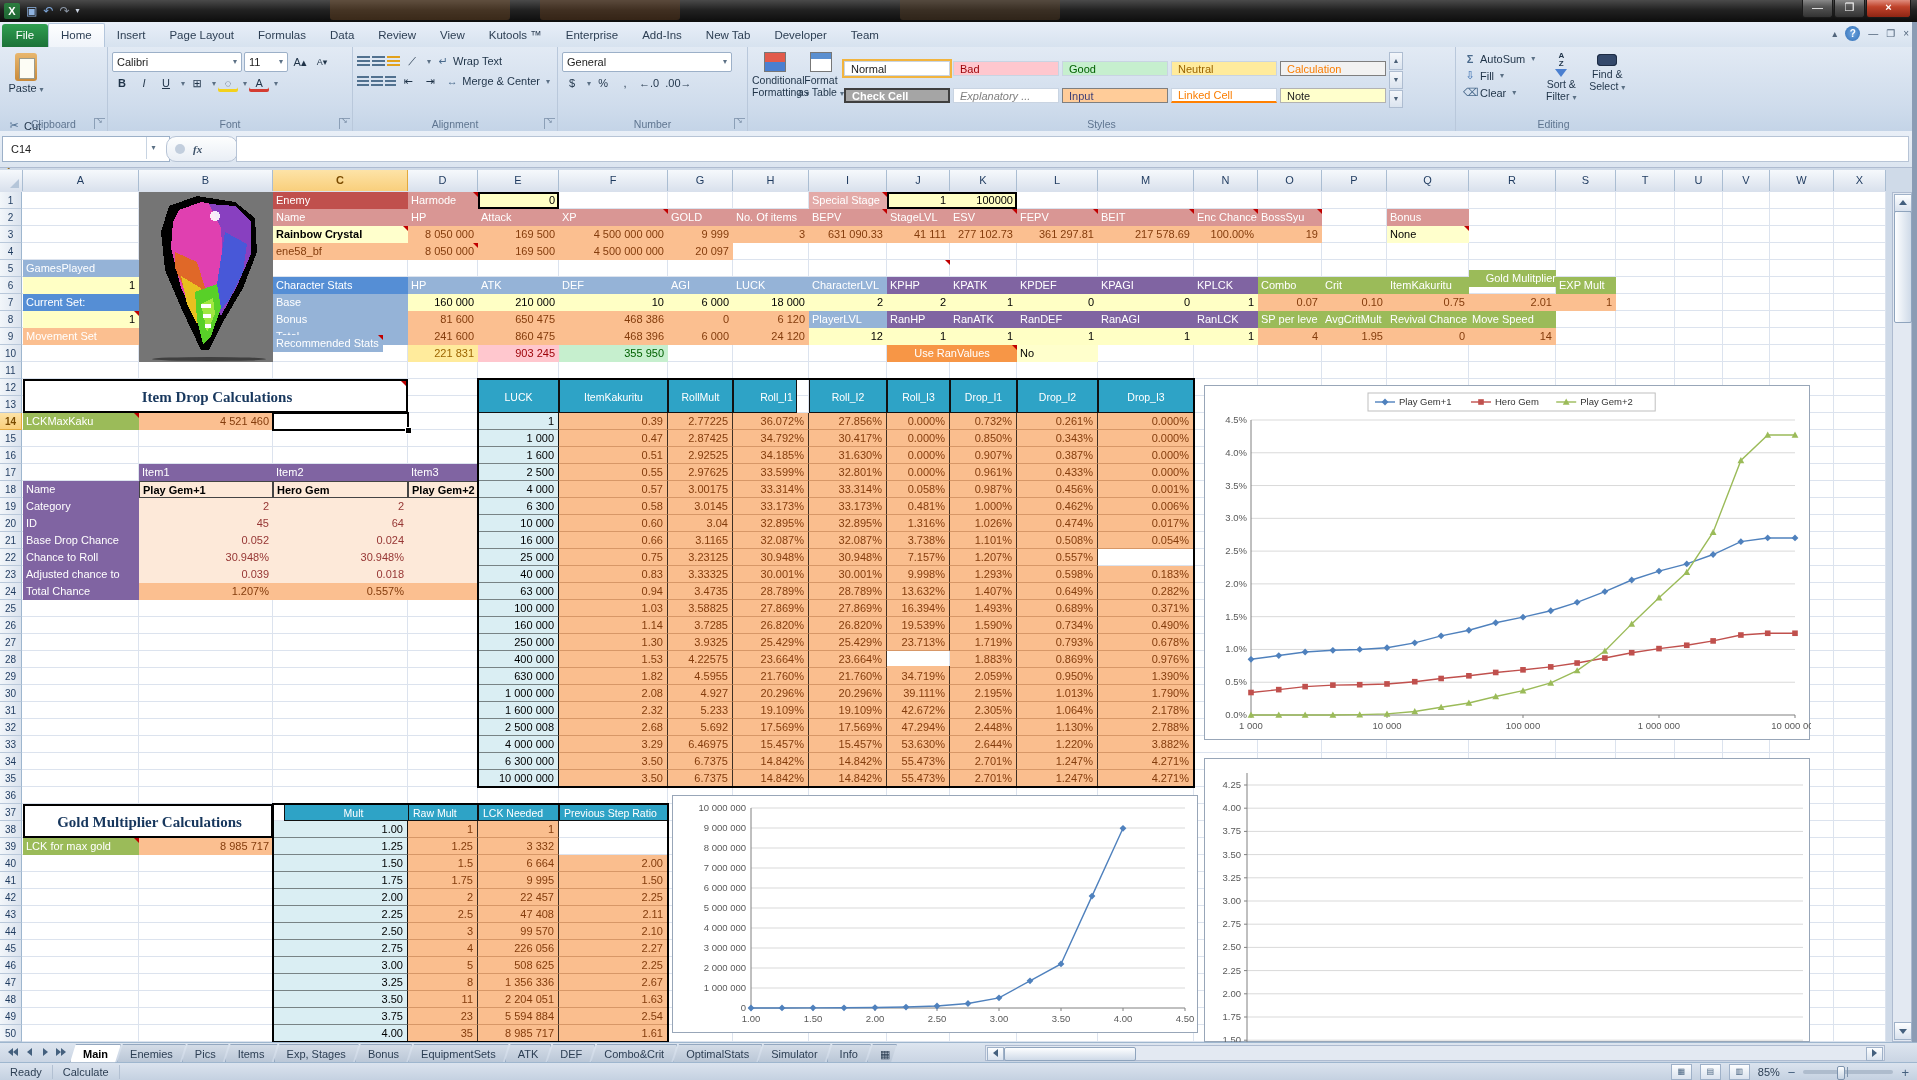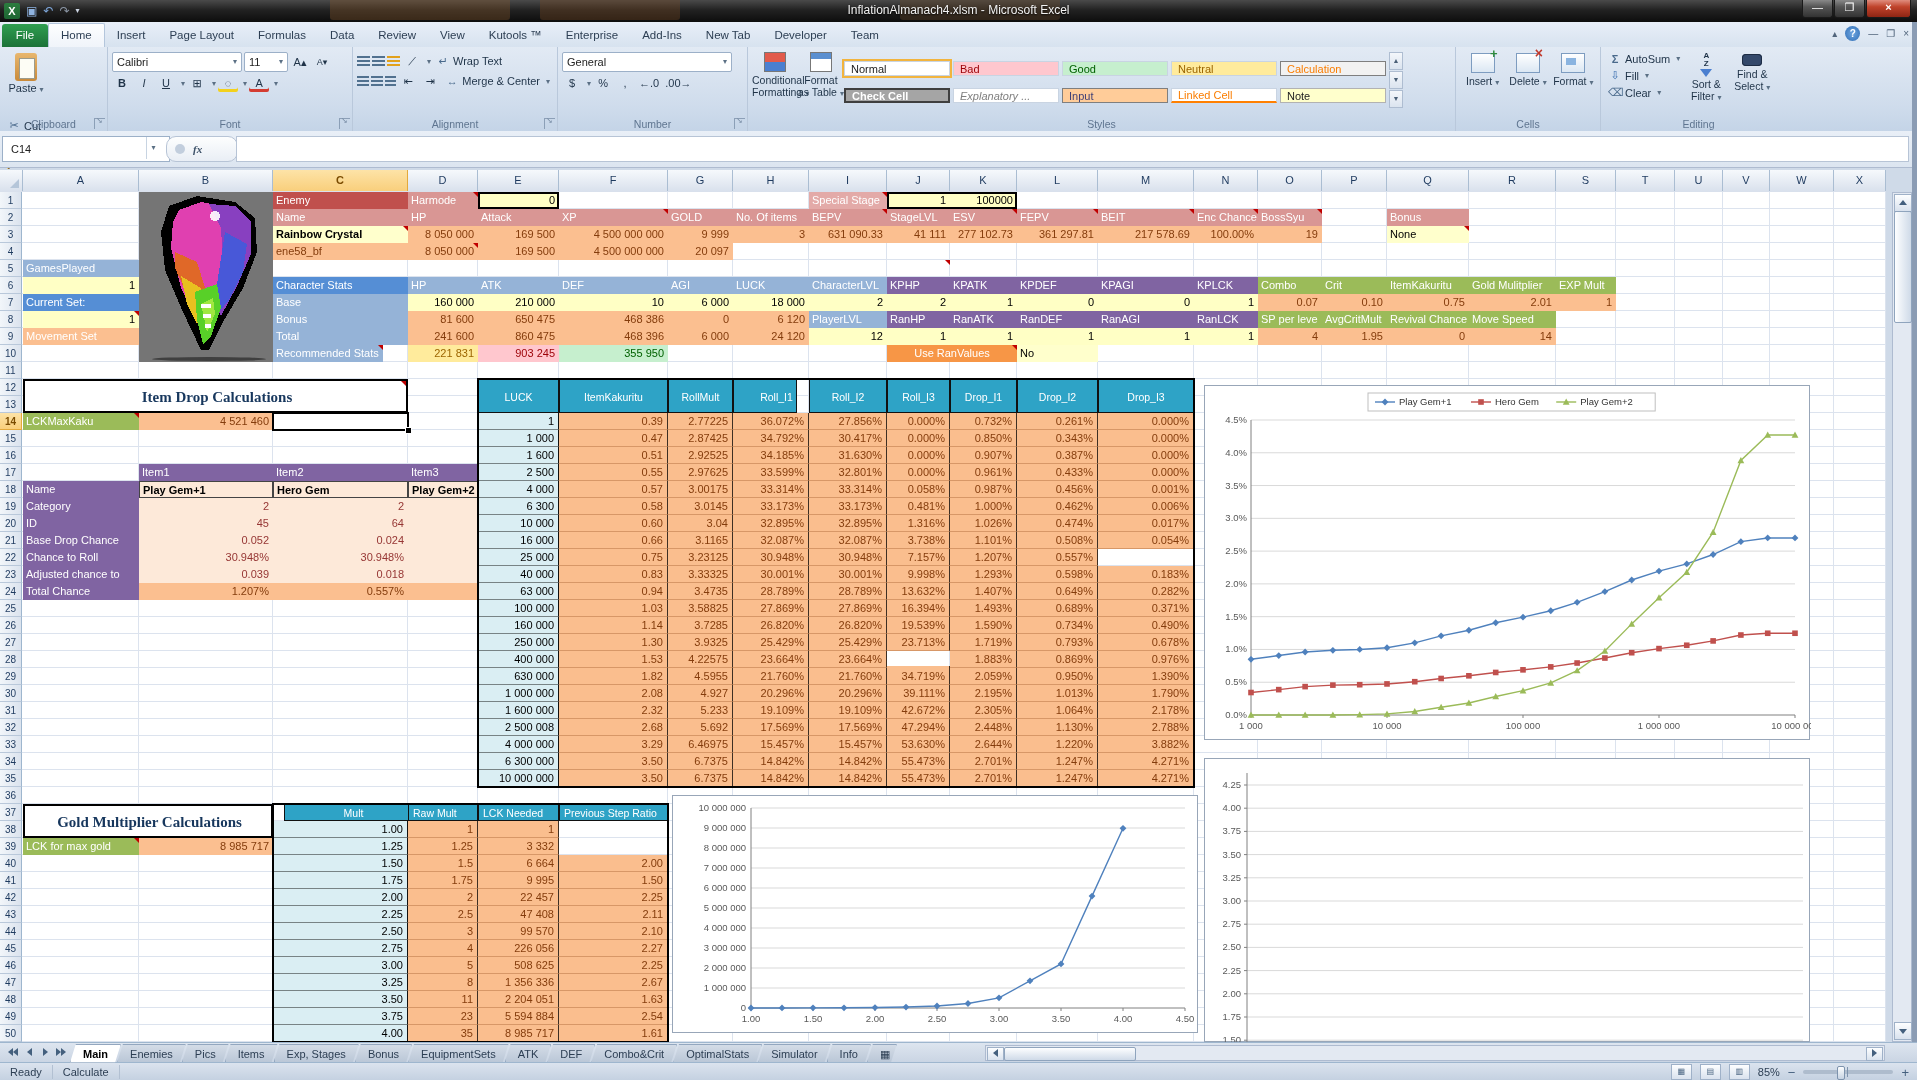--- a/index.html
+++ b/index.html
@@ -158,21 +158,20 @@
     <div class="frag" style="left:330px;width:180px;background:#8a5a2a;"></div>
     <div class="frag" style="left:540px;width:140px;background:#7a4a22;"></div>
     <div class="frag" style="left:900px;width:160px;background:#6a4a2a;"></div>
     <div class="qat">
       <div class="xlicon">X</div>
       <span class="qbtn save">▣</span>
       <span class="qbtn" style="color:#7fa8dc">↶</span>
       <span class="qbtn" style="color:#8c97a6">↷</span>
       <span class="qbtn" style="font-size:8px">▾</span>
     </div>
-    <div class="wtitle">InflationAlmanach4.xlsm  -  Microsoft Excel</div>
     <div class="winbtns">
       <div class="wbtn">—</div>
       <div class="wbtn">❐</div>
       <div class="wbtn close">×</div>
     </div>
   </div>
 
   <div class="rtabs">
     <div class="filetab">File</div>
     <div id="ribbonTabs" style="display:flex;align-items:flex-end;">
@@ -324,26 +323,20 @@
           <div class="sg sg-note">Note</div>
         </div>
       <div class="galscroll">
         <div class="gs">▲</div>
         <div class="gs">▼</div>
         <div class="gs">▼</div>
       </div>
       <div class="glabel">Styles</div>
     </div>
 
-    <div class="rgroup" style="width:145px;display:flex;justify-content:space-around;">
-      <div class="bigbtn"><div class="gridic ins"></div><span>Insert</span><span class="dd">▾</span></div>
-      <div class="bigbtn"><div class="gridic del"></div><span>Delete</span><span class="dd">▾</span></div>
-      <div class="bigbtn"><div class="gridic fmt"></div><span>Format</span><span class="dd">▾</span></div>
-      <div class="glabel">Cells</div>
-    </div>
 
     <div class="rgroup" style="width:195px;border-right:none;">
       <div style="float:left;">
         <div class="sbtn">
             <span class="ic" style="font-weight:bold">Σ</span>
             <span>AutoSum</span>
             <span class="dd">▾</span>
           </div>
         <div class="sbtn">
             <span class="ic" style="color:#3a6fb0">⇩</span>
@@ -531,21 +524,21 @@
         <div class="cell hBlueL" style="left: 733px; top: 85px; width: 76px;">LUCK</div>
         <div class="cell hBlueL" style="left: 809px; top: 85px; width: 78px;">CharacterLVL</div>
         <div class="cell hPurp" style="left: 887px; top: 85px; width: 63px;">KPHP</div>
         <div class="cell hPurp" style="left: 950px; top: 85px; width: 67px;">KPATK</div>
         <div class="cell hPurp" style="left: 1017px; top: 85px; width: 81px;">KPDEF</div>
         <div class="cell hPurp" style="left: 1098px; top: 85px; width: 96px;">KPAGI</div>
         <div class="cell hPurp" style="left: 1194px; top: 85px; width: 64px;">KPLCK</div>
         <div class="cell hGrn" style="left: 1258px; top: 85px; width: 64px;">Combo</div>
         <div class="cell hGrn" style="left: 1322px; top: 85px; width: 65px;">Crit</div>
         <div class="cell hGrn" style="left: 1387px; top: 85px; width: 82px;">ItemKakuritu</div>
-        <div class="cell hGrn" style="left: 1469px; top: 85px; width: 87px;">Gold Mulitplier</div>
+        <div class="cell hGrn" style="left: 1469px; top: 78px; width: 87px; text-align: right;">Gold Mulitplier</div>
         <div class="cell hGrn" style="left: 1556px; top: 85px; width: 60px;">EXP Mult</div>
         <div class="cell hBlue" style="left: 23px; top: 102px; width: 116px;">Current Set:</div>
         <div class="cell hBlueL" style="left: 273px; top: 102px; width: 135px;">Base</div>
         <div class="cell yel num" style="left: 408px; top: 102px; width: 70px;">160 000</div>
         <div class="cell yel num" style="left: 478px; top: 102px; width: 81px;">210 000</div>
         <div class="cell yel num" style="left: 559px; top: 102px; width: 109px;">10</div>
         <div class="cell yel num" style="left: 668px; top: 102px; width: 65px;">6 000</div>
         <div class="cell yel num" style="left: 733px; top: 102px; width: 76px;">18 000</div>
         <div class="cell yel num" style="left: 809px; top: 102px; width: 78px;">2</div>
         <div class="cell yel num" style="left: 887px; top: 102px; width: 63px;">2</div>
@@ -585,21 +578,21 @@
         <div class="cell yel num" style="left: 809px; top: 136px; width: 78px;">12</div>
         <div class="cell yel num" style="left: 887px; top: 136px; width: 63px;">1</div>
         <div class="cell yel num" style="left: 950px; top: 136px; width: 67px;">1</div>
         <div class="cell yel num" style="left: 1017px; top: 136px; width: 81px;">1</div>
         <div class="cell yel num" style="left: 1098px; top: 136px; width: 96px;">1</div>
         <div class="cell yel num" style="left: 1194px; top: 136px; width: 64px;">1</div>
         <div class="cell org num" style="left: 1258px; top: 136px; width: 64px;">4</div>
         <div class="cell org num" style="left: 1322px; top: 136px; width: 65px;">1.95</div>
         <div class="cell org num" style="left: 1387px; top: 136px; width: 82px;">0</div>
         <div class="cell org num" style="left: 1469px; top: 136px; width: 87px;">14</div>
-        <div class="cell hBlueL tri" style="left: 273px; top: 153px; width: 110px;">Recommended Stats</div>
+        <div class="cell hBlueL tri" style="left: 273px; top: 143px; width: 110px;">Recommended Stats</div>
         <div class="cell cfY num" style="left: 408px; top: 153px; width: 70px;">221 831</div>
         <div class="cell cfP num" style="left: 478px; top: 153px; width: 81px;">903 245</div>
         <div class="cell cfG num" style="left: 559px; top: 153px; width: 109px;">355 950</div>
         <div class="cell orgD ctr tri" style="left: 887px; top: 153px; width: 130px;">Use RanValues</div>
         <div class="cell yelL" style="left: 1017px; top: 153px; width: 81px;">No</div>
         <div class="cell hGrn tri" style="left: 23px; top: 221px; width: 116px;">LCKMaxKaku</div>
         <div class="cell org num" style="left: 139px; top: 221px; width: 134px;">4 521 460</div>
         <div class="cell hPurp" style="left: 139px; top: 272px; width: 134px;">Item1</div>
         <div class="cell hPurp" style="left: 273px; top: 272px; width: 135px;">Item2</div>
         <div class="cell hPurp" style="left: 408px; top: 272px; width: 151px;">Item3</div>

